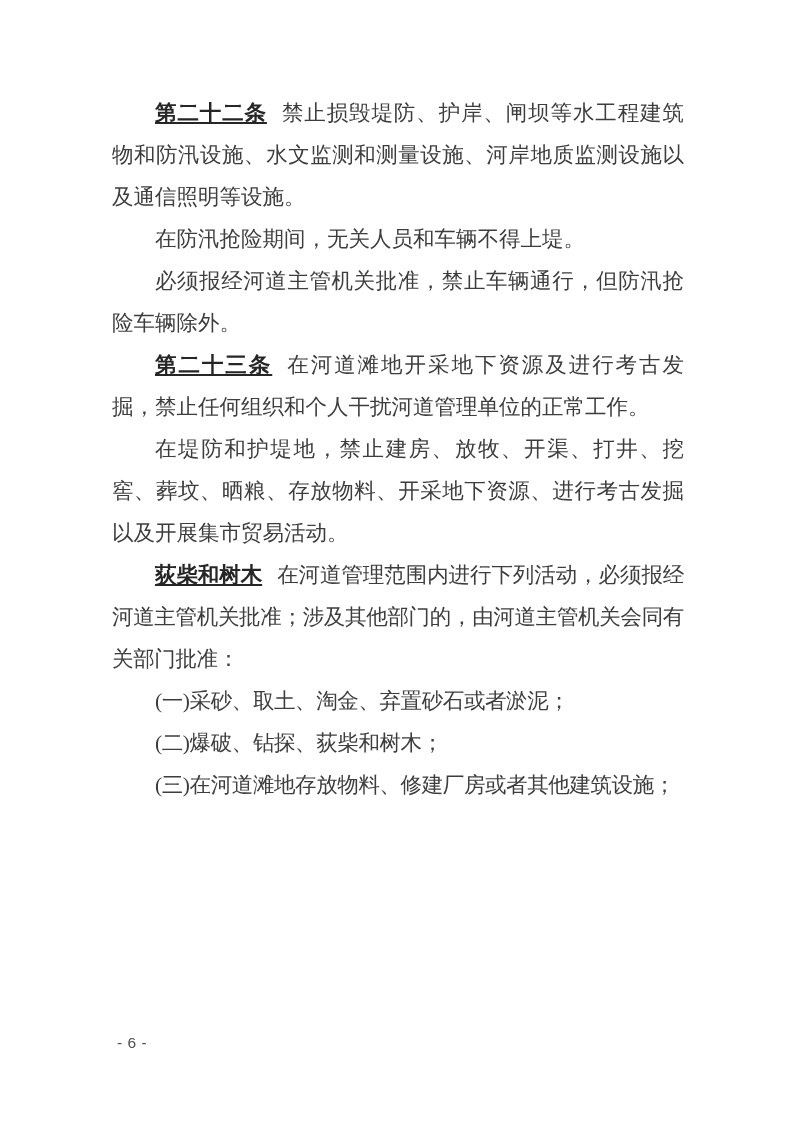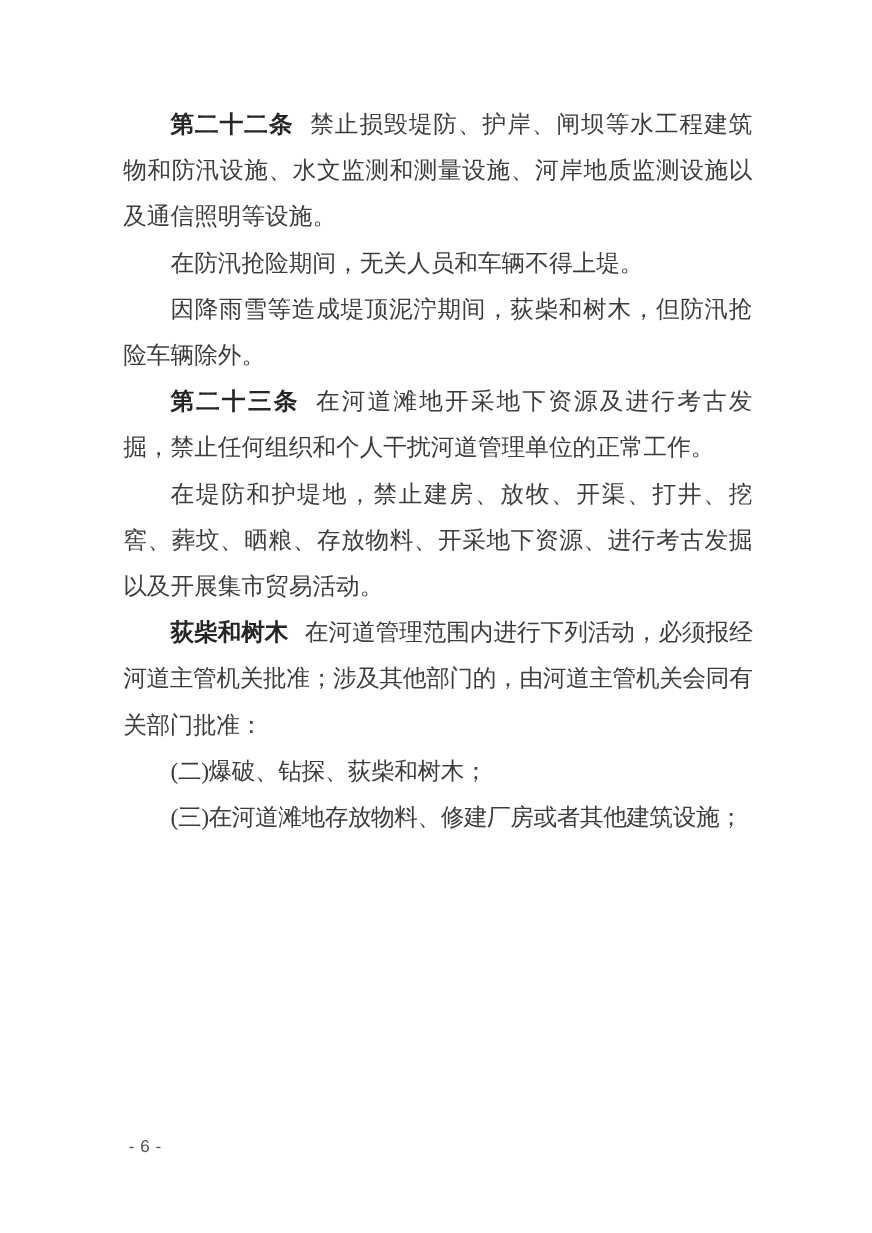--- a/index.html
+++ b/index.html
@@ -35,39 +35,41 @@
     letter-spacing: -0.36px;
   }
   .para.list {
     letter-spacing: -0.4px;
   }
   .head {
     font-family: "Liberation Sans", sans-serif;
     font-weight: 700;
     color: #262626;
     margin-right: 15px;
+    text-decoration: underline;
   }
   .page-number {
     position: absolute;
     left: 117px;
     top: 1034px;
     font-size: 15.5px;
     letter-spacing: 0.5px;
     color: #4f4f4f;
     font-family: "Liberation Sans", sans-serif;
   }
 </style>
 </head>
 <body>
 
 <div class="page">
   <div class="content" id="doc-body">
       <div class="para"><span class="head">第二十二条</span><span>禁止损毁堤防、护岸、闸坝等水工程建筑物和防汛设施、水文监测和测量设施、河岸地质监测设施以及通信照明等设施。</span></div>
       <div class="para"><span>在防汛抢险期间，无关人员和车辆不得上堤。</span></div>
-      <div class="para"><span>因降雨雪等造成堤顶泥泞期间，荻柴和树木，但防汛抢险车辆除外。</span></div>
+      <div class="para"><span>必须报经河道主管机关批准，禁止车辆通行，但防汛抢险车辆除外。</span></div>
       <div class="para"><span class="head">第二十三条</span><span>在河道滩地开采地下资源及进行考古发掘，禁止任何组织和个人干扰河道管理单位的正常工作。</span></div>
       <div class="para"><span>在堤防和护堤地，禁止建房、放牧、开渠、打井、挖窖、葬坟、晒粮、存放物料、开采地下资源、进行考古发掘以及开展集市贸易活动。</span></div>
       <div class="para"><span class="head">荻柴和树木</span><span>在河道管理范围内进行下列活动，必须报经河道主管机关批准；涉及其他部门的，由河道主管机关会同有关部门批准：</span></div>
+      <div class="para list"><span>(一)采砂、取土、淘金、弃置砂石或者淤泥；</span></div>
       <div class="para list"><span>(二)爆破、钻探、荻柴和树木；</span></div>
       <div class="para list"><span>(三)在河道滩地存放物料、修建厂房或者其他建筑设施；</span></div>
     </div>
   <div class="page-number">- 6 -</div>
 </div>
 
 </body></html>

